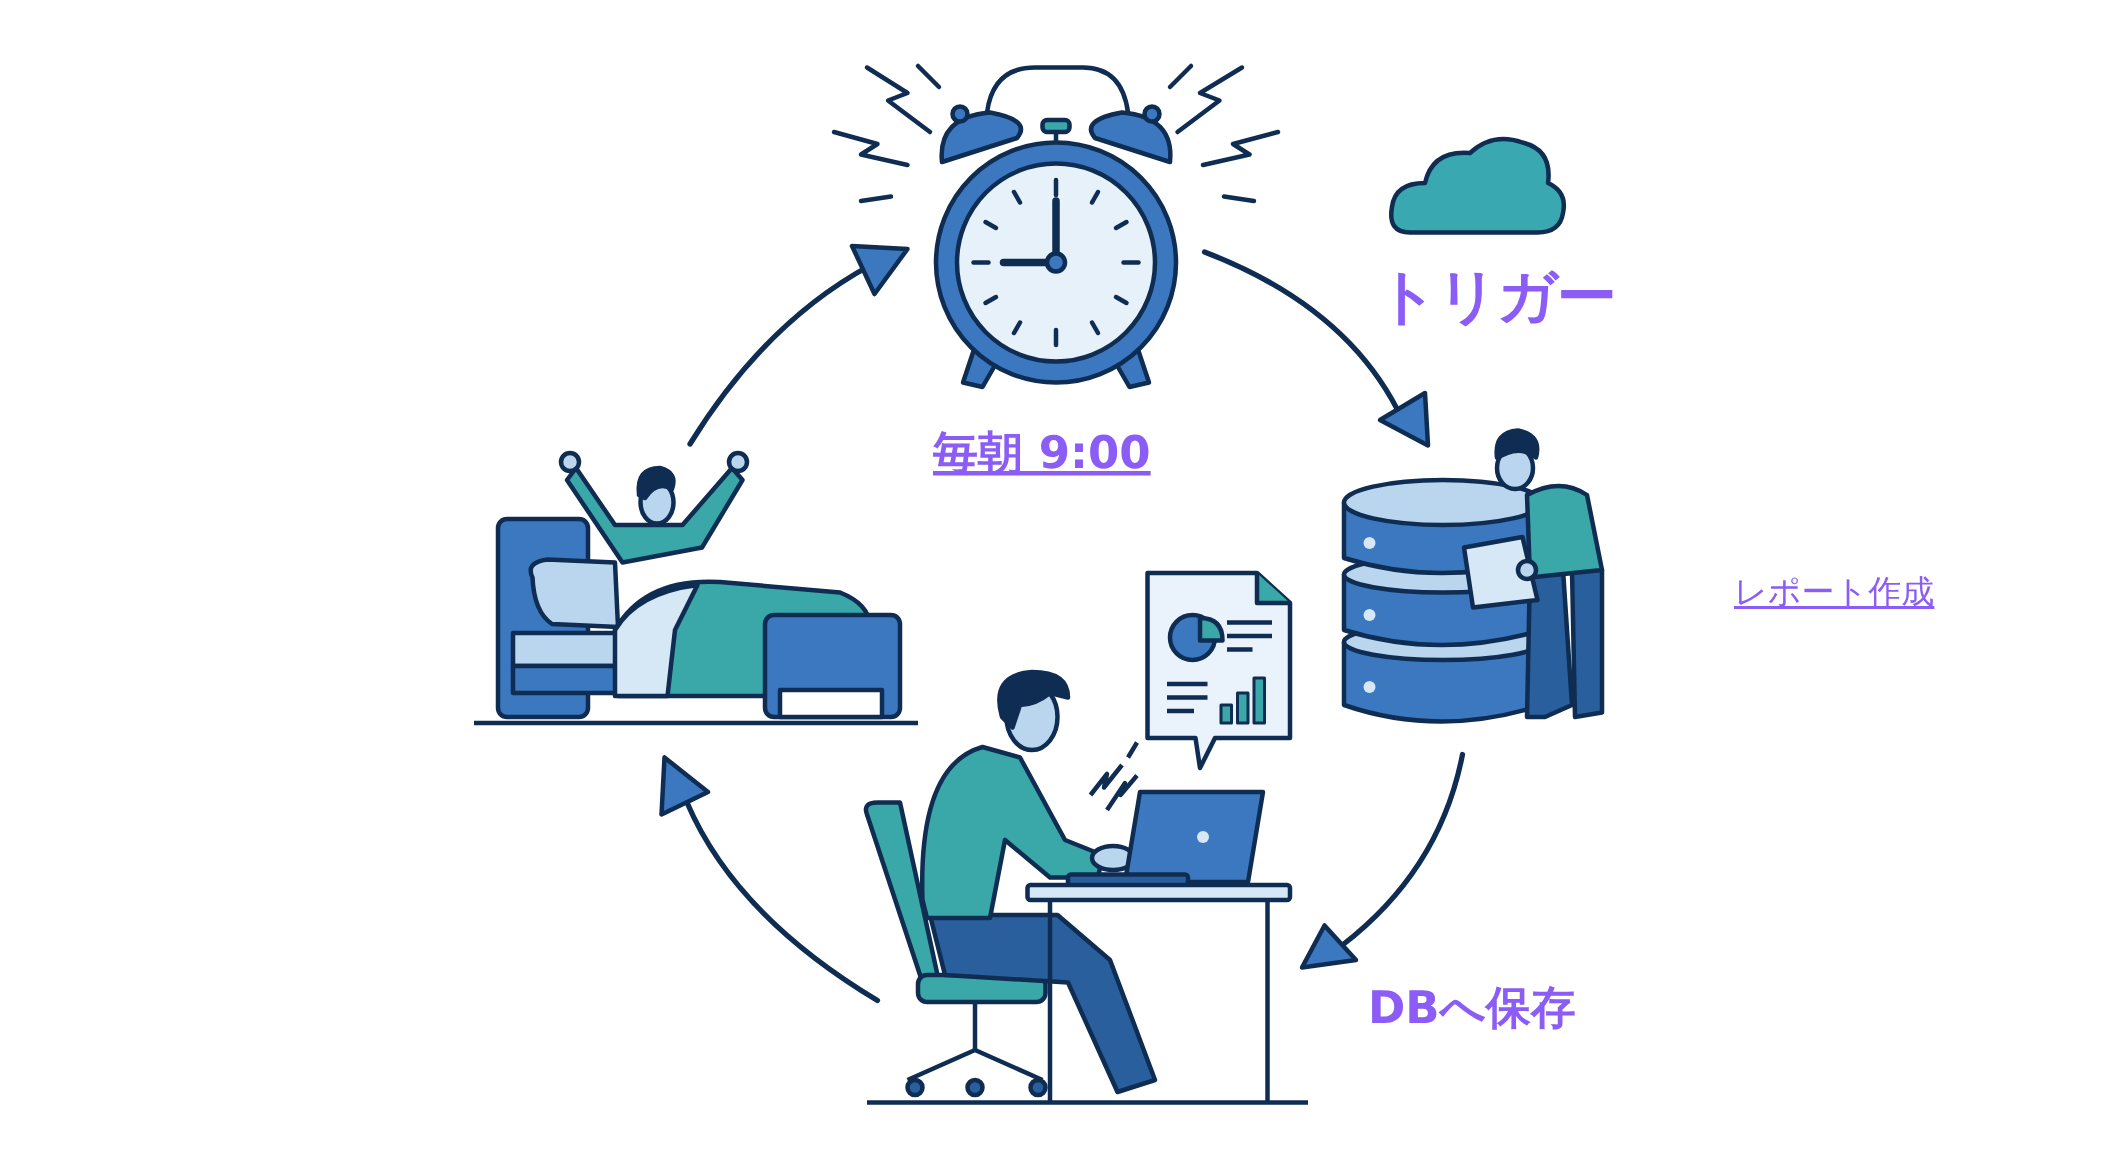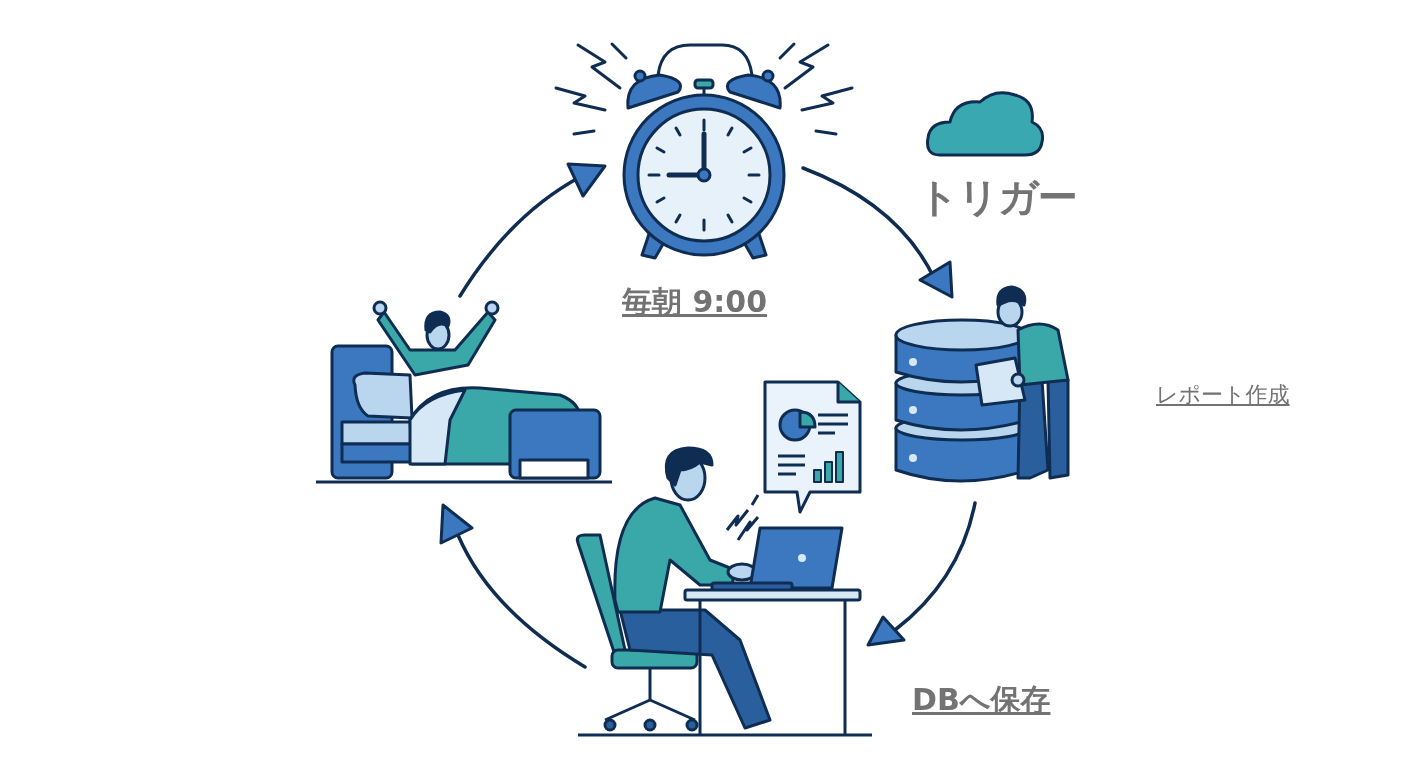--- a/index.html
+++ b/index.html
@@ -1,24 +1,24 @@
 <!DOCTYPE html>
 <html><head>
 <meta charset="utf-8">
 <style>
   html, body { margin: 0; padding: 0; background: #ffffff; }
   body { width: 1408px; height: 768px; position: relative; overflow: hidden;
          font-family: "DejaVu Sans", "Liberation Sans", sans-serif; }
   #scene { position: absolute; left: 0; top: 0; width: 1408px; height: 768px; }
-  .label { position: absolute; color: #737373; font-weight: bold; white-space: nowrap;
+  .label { position: absolute; color: #8b5cf6; font-weight: bold; white-space: nowrap;
            font-family: "DejaVu Sans", "Liberation Sans", sans-serif; }
   #lbl-trigger { left: 918px; top: 170px; font-size: 40px; letter-spacing: -1px; }
   #lbl-time { left: 622px; top: 282px; font-size: 30px; text-decoration: underline; }
   #lbl-report { left: 1156px; top: 380px; font-size: 22px; font-weight: normal; text-decoration: underline; }
-  #lbl-save { left: 912px; top: 680px; font-size: 30px; text-decoration: underline; }
+  #lbl-save { left: 912px; top: 652px; font-size: 30px; }
 </style>
 </head>
 <body>
 
 <svg id="scene" viewBox="0 0 1408 768" xmlns="http://www.w3.org/2000/svg">
   <defs>
     <marker id="arrowhead" viewBox="0 0 20 20" refX="10" refY="10" markerWidth="9" markerHeight="9" orient="auto-start-reverse" markerUnits="userSpaceOnUse"></marker>
   </defs>
 
   <g>

